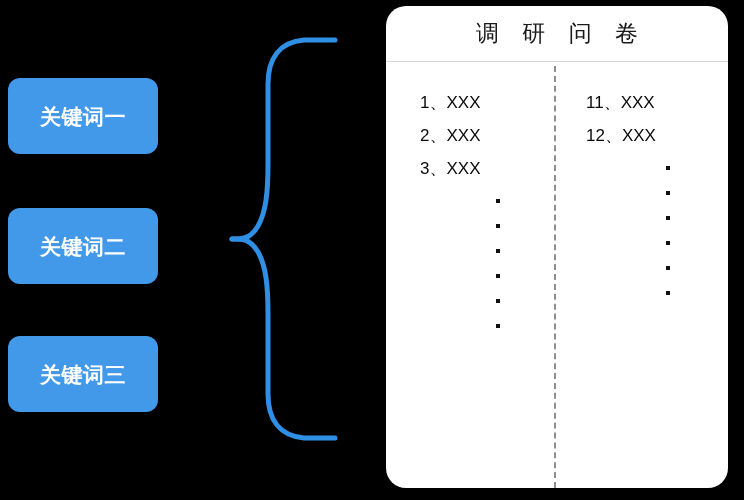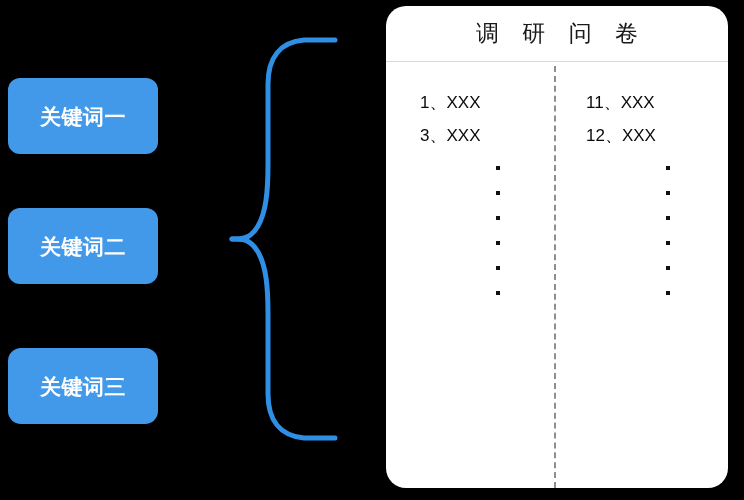--- a/index.html
+++ b/index.html
@@ -36,21 +36,21 @@
   .keyword-pill .pill-label {
     color: #ffffff;
     font-size: 21px;
     font-weight: bold;
     letter-spacing: 0.5px;
     line-height: 1;
     white-space: nowrap;
   }
   #pill-0 { top: 78px; }
   #pill-1 { top: 208px; }
-  #pill-2 { top: 348px; border-radius: 13px; }
+  #pill-2 { top: 336px; }
 
   
   #brace-svg {
     position: absolute;
     left: 224px;
     top: 24px;
     width: 124px;
     height: 432px;
     overflow: visible;
   }
@@ -172,20 +172,21 @@
 
     <div id="panel-title">
       <span class="title-text">调 研 问 卷</span>
     </div>
 
     <div id="title-divider"></div>
     <div id="column-divider"></div>
 
     <div id="q-column-left" class="q-column">
       <div class="q-item">1、XXX</div>
+      <div class="q-item">2、XXX</div>
       <div class="q-item">3、XXX</div>
       <div class="q-dots">
           <div class="q-dot"></div>
           <div class="q-dot"></div>
           <div class="q-dot"></div>
           <div class="q-dot"></div>
           <div class="q-dot"></div>
           <div class="q-dot"></div>
         </div>
     </div>

